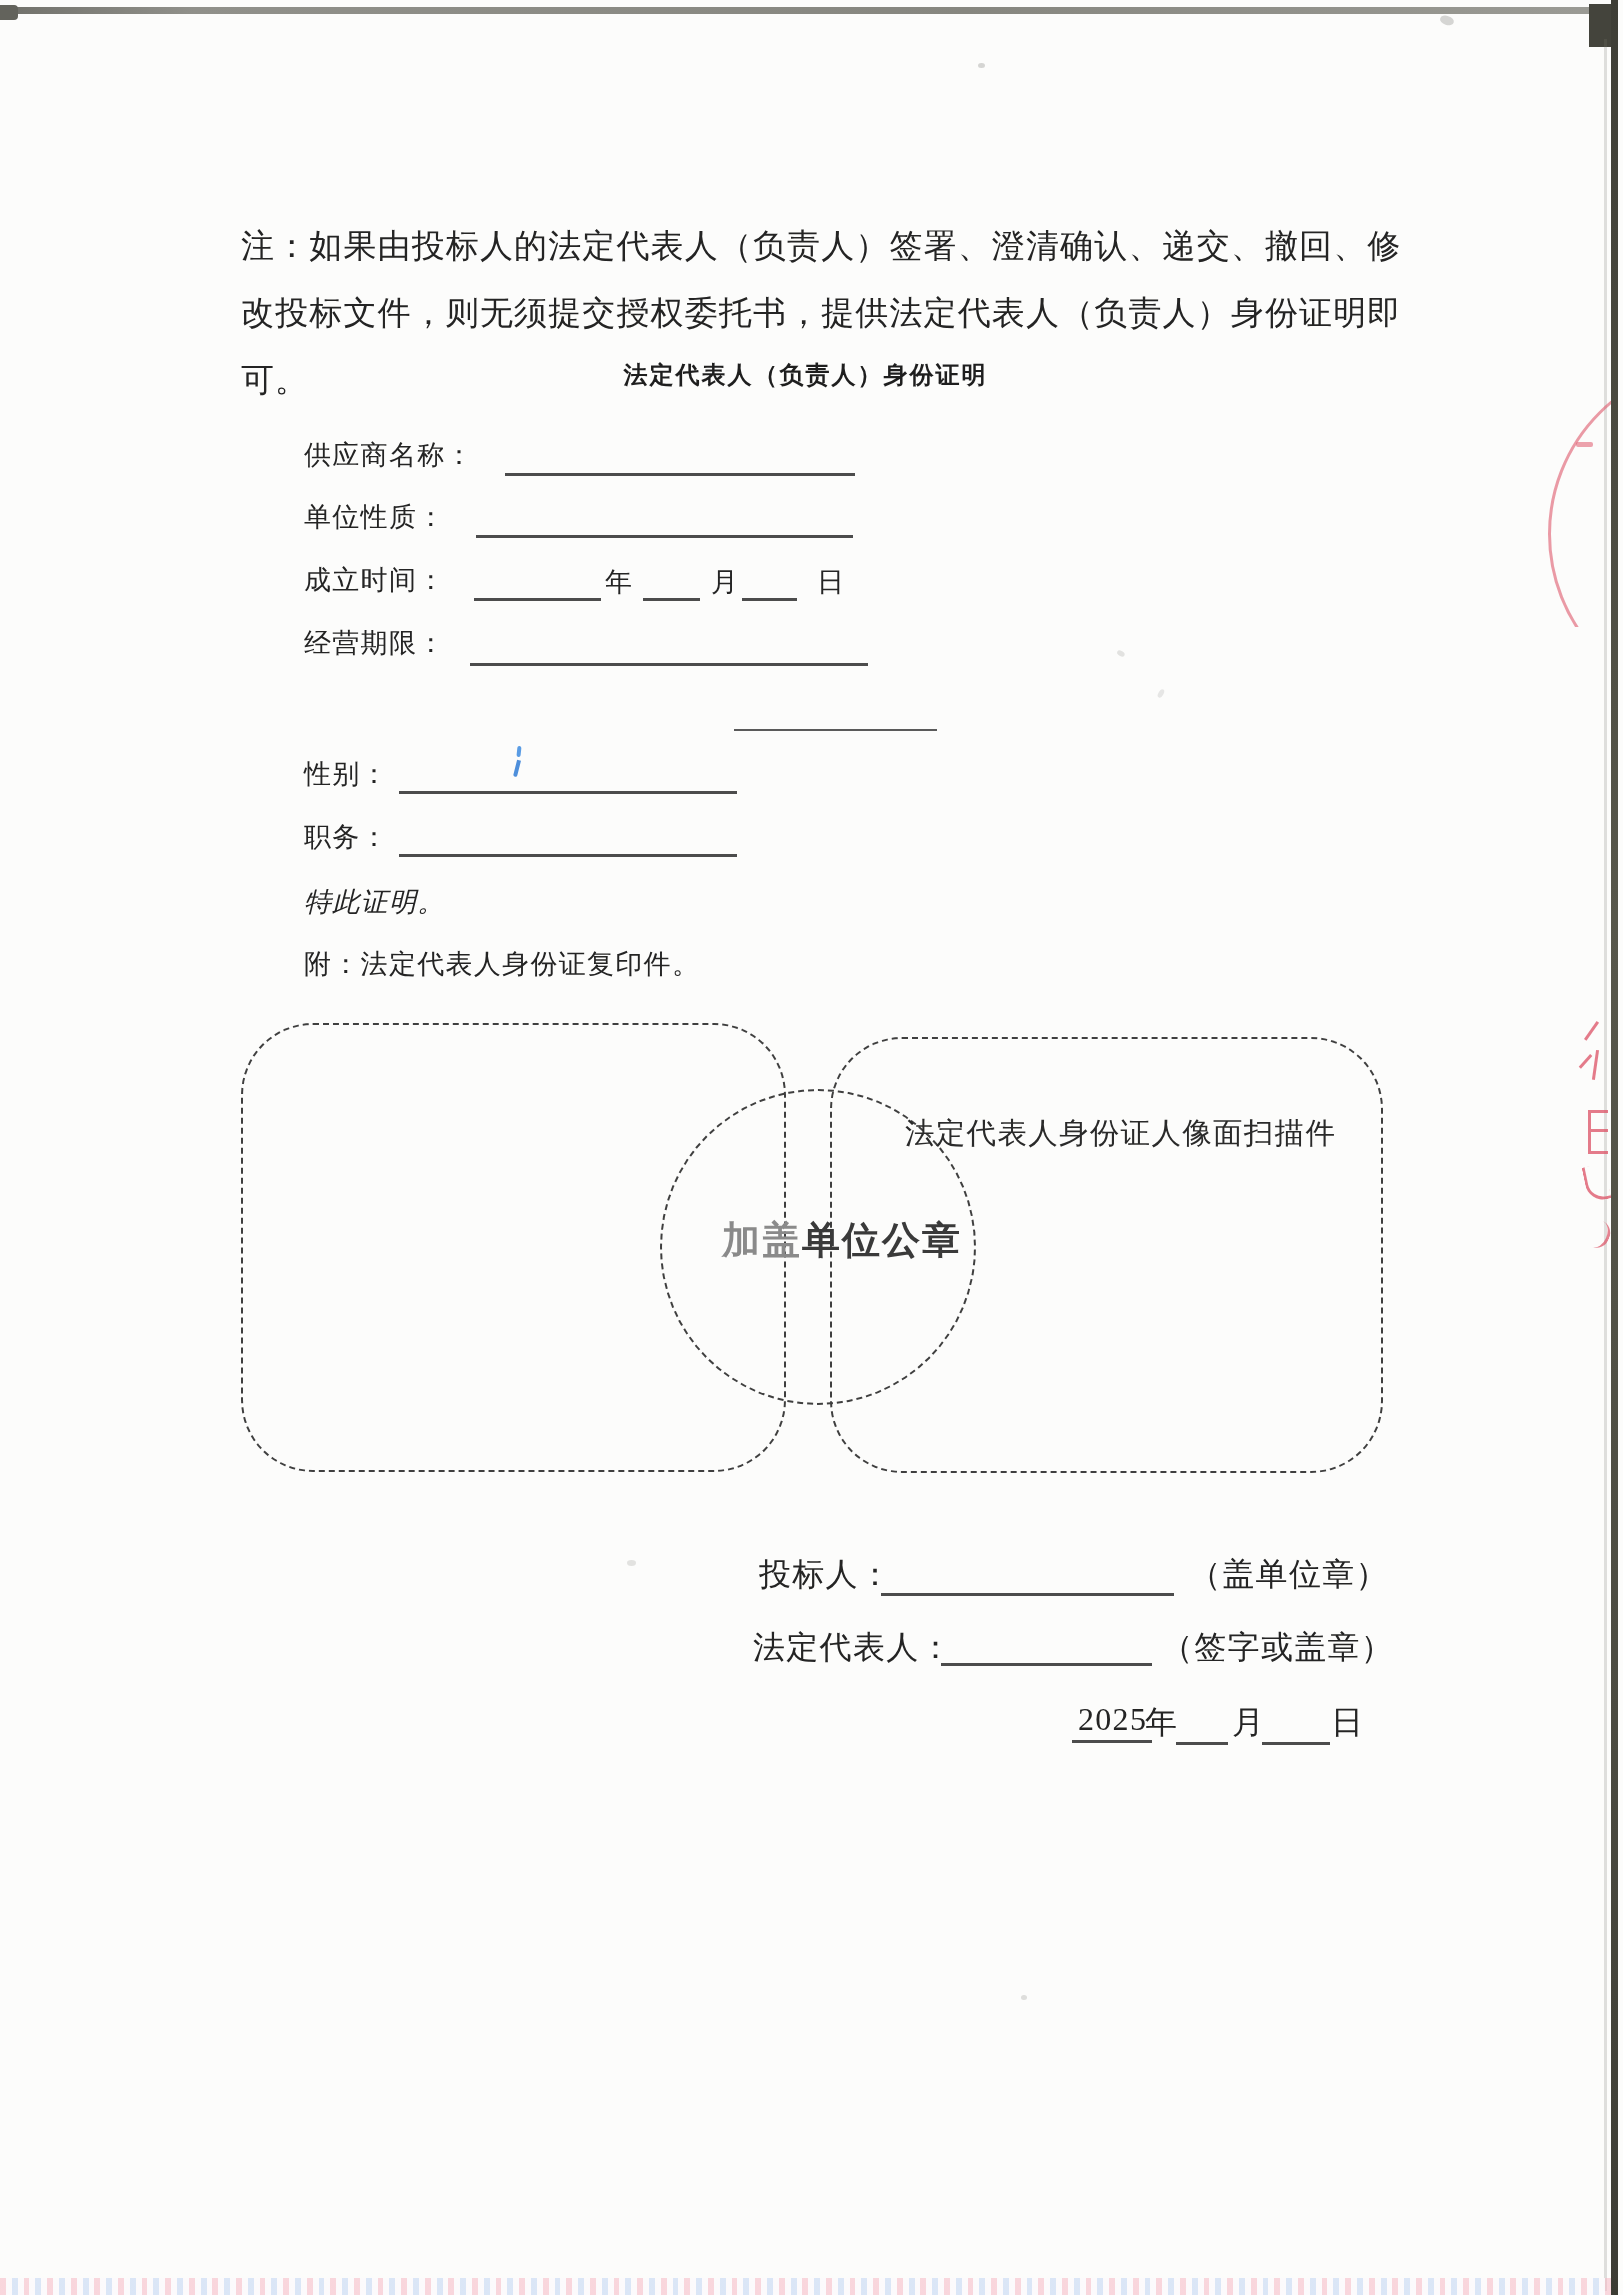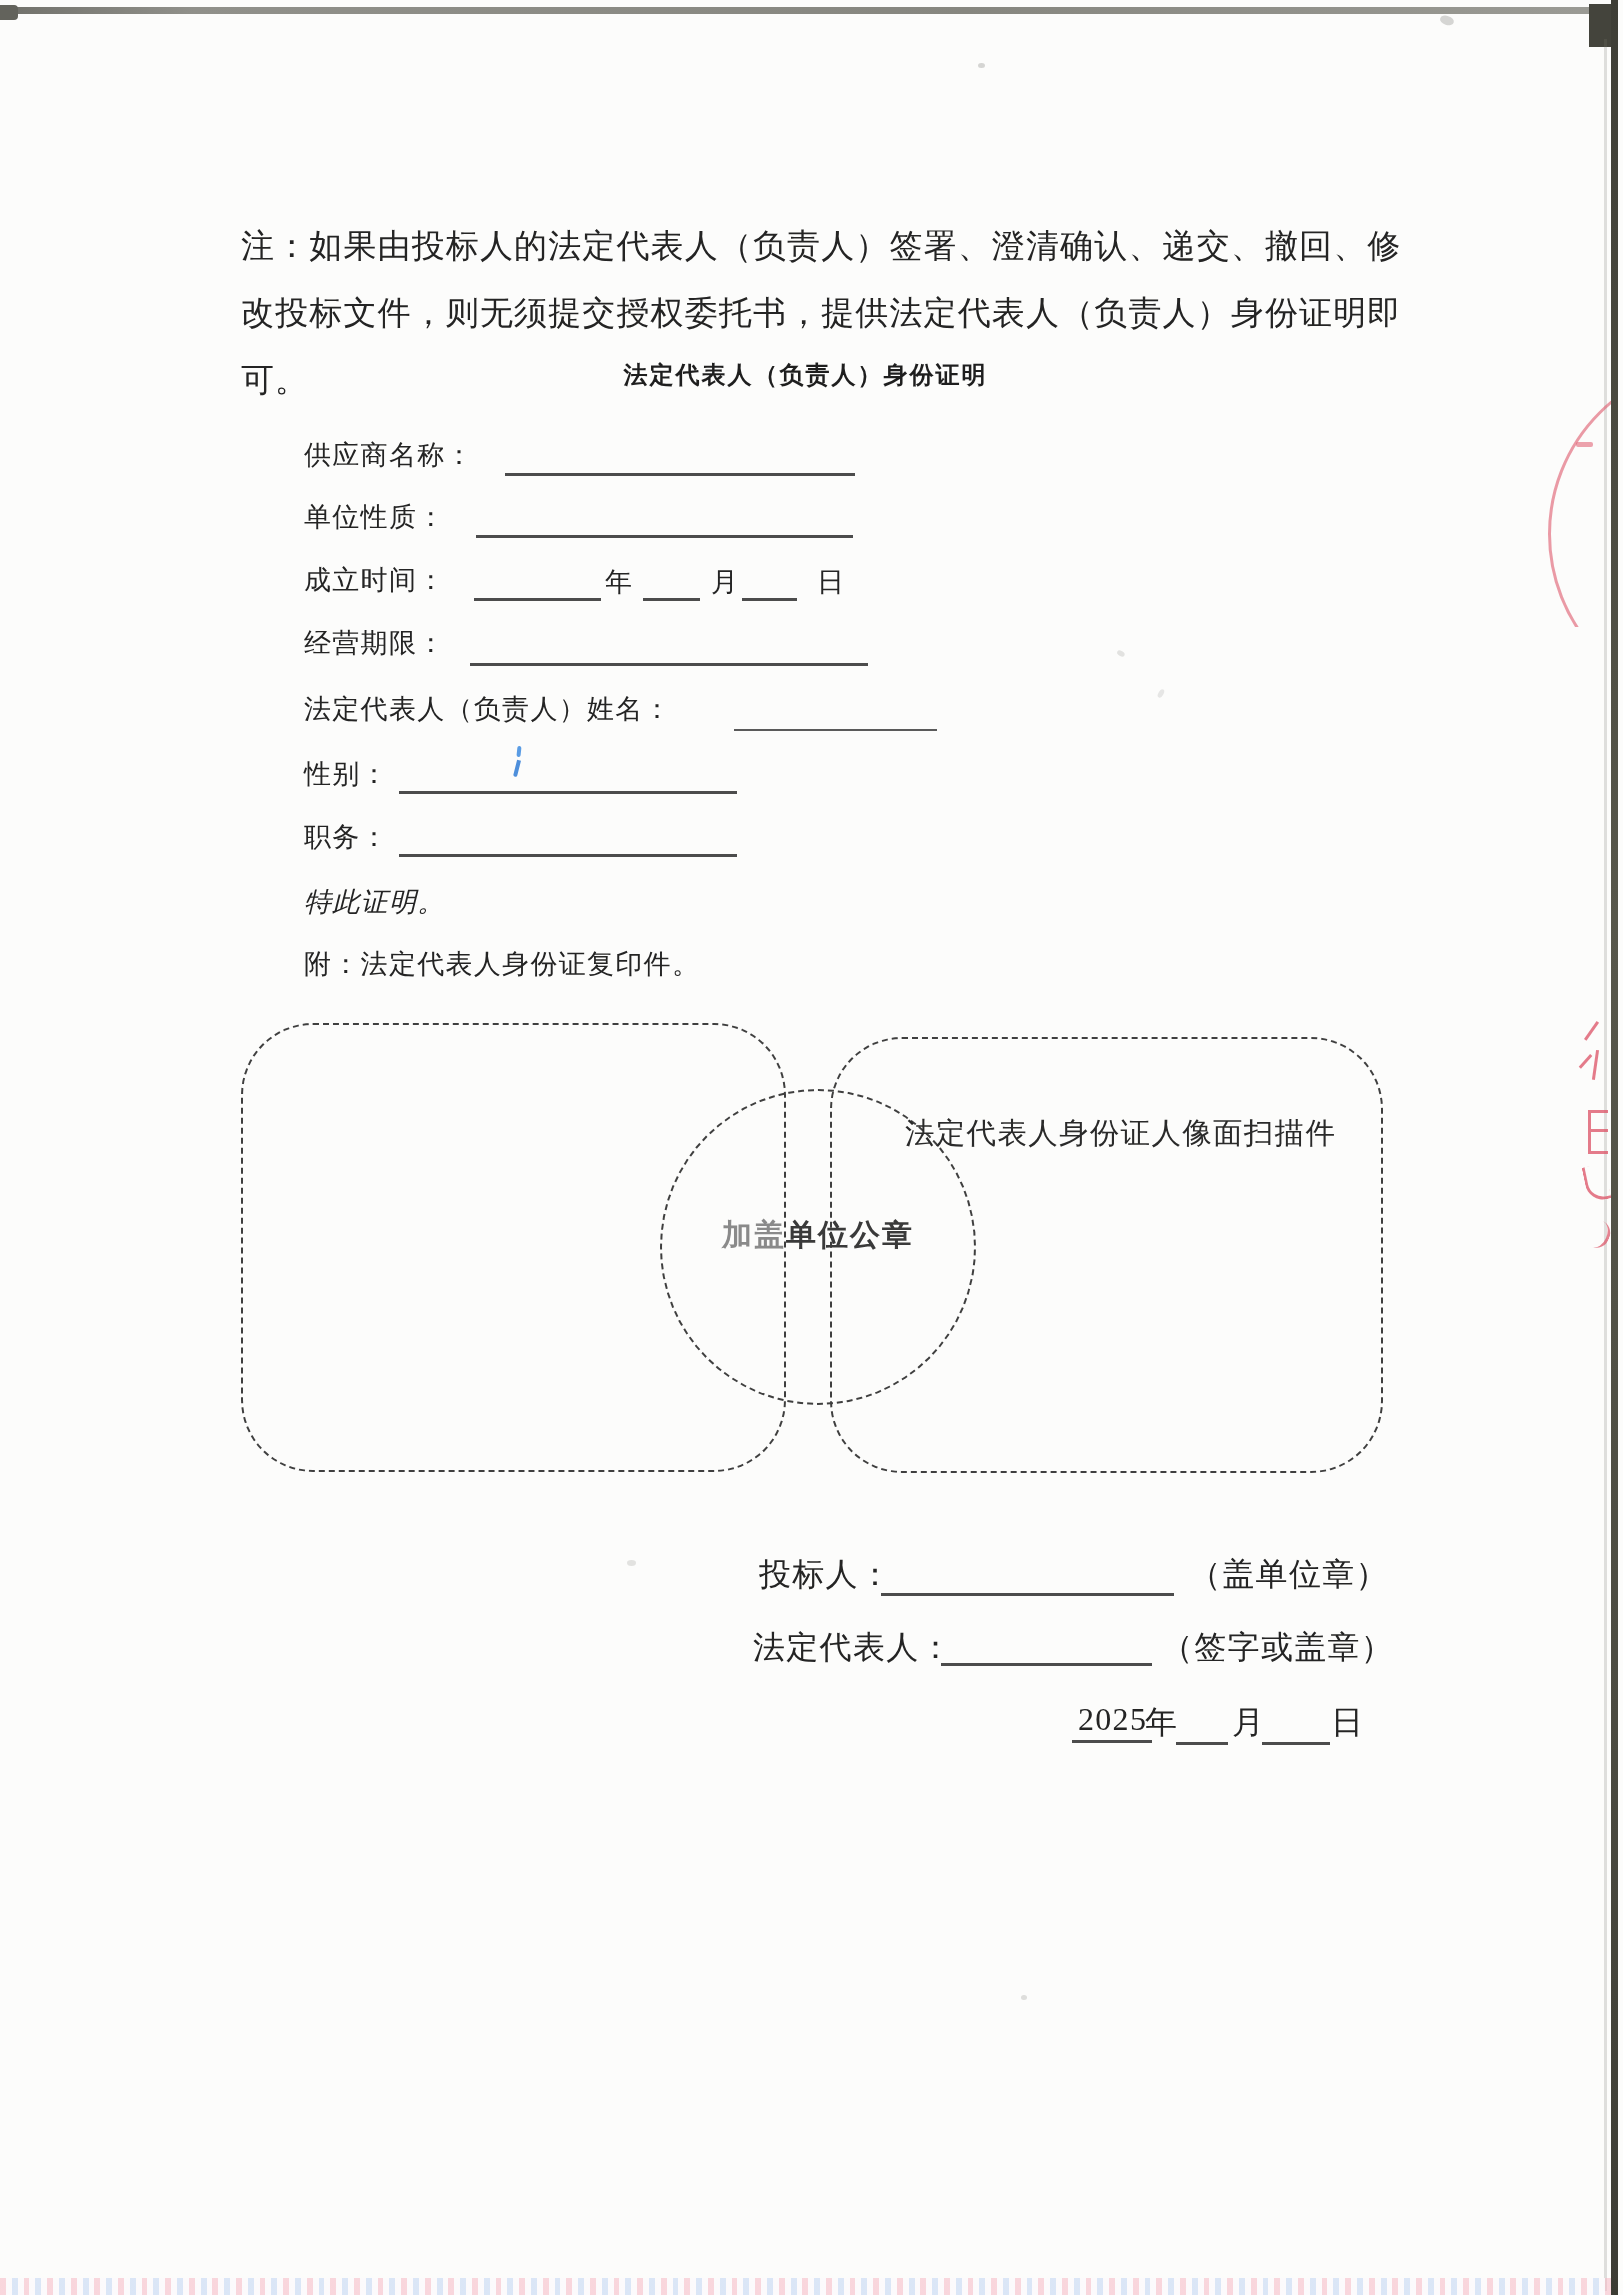--- a/index.html
+++ b/index.html
@@ -57,21 +57,21 @@
   .ul{position:absolute;height:2.6px;background:#4c4c4c;}
   .ul.thin{height:2px;background:#5a5a5a;}
 
   
   .scanbox{position:absolute;border:2px dashed #3f3f3f;border-radius:72px;}
   .box-left{left:241px;top:1023px;width:541px;height:445px;}
   .box-right{left:830px;top:1037px;width:549px;height:432px;}
   .seal-circle{position:absolute;left:660px;top:1089px;width:312px;height:312px;
     border:2px dashed #3f3f3f;border-radius:50%;}
   .boxlabel{position:absolute;font-size:29.5px;letter-spacing:1.3px;white-space:nowrap;color:#2a2a2a;}
-  .sealhint{position:absolute;left:722px;top:1215px;font-size:30px;font-weight:bold;
+  .sealhint{position:absolute;left:722px;top:1215px;font-size:38px;font-weight:bold;
     letter-spacing:2px;white-space:nowrap;}
   .sealhint .light{color:#8a8a8a;}
   .sealhint .dark{color:#3a3a3a;}
 </style>
 </head>
 <body>
 
 <div class="page">
 
   <div class="scan-topline"></div>
@@ -124,21 +124,20 @@
   <div class="ul" style="left:474px;top:598px;width:127px;"></div>
   <div class="lbl" style="left:605px;top:564px;">年</div>
   <div class="ul" style="left:643px;top:598px;width:57px;"></div>
   <div class="lbl" style="left:711px;top:564px;">月</div>
   <div class="ul" style="left:742px;top:598px;width:55px;"></div>
   <div class="lbl" style="left:817px;top:564px;">日</div>
 
   <div class="lbl" style="left:304px;top:625px;">经营期限：</div>
   <div class="ul" style="left:470px;top:663px;width:398px;"></div>
 
-  <div class="lbl" style="left:304px;top:691px;">法定代表人（负责人）姓名：</div>
   <div class="ul thin" style="left:734px;top:729px;width:203px;"></div>
 
   <div class="lbl" style="left:304px;top:756px;">性别：</div>
   <div class="ul" style="left:399px;top:791px;width:338px;"></div>
 
   <div class="lbl" style="left:304px;top:819px;">职务：</div>
   <div class="ul" style="left:399px;top:854px;width:338px;"></div>
 
   <div class="lbl" style="left:304px;top:884px;font-style:italic;">特此证明。</div>
   <div class="lbl" style="left:304px;top:946px;">附：法定代表人身份证复印件。</div>

